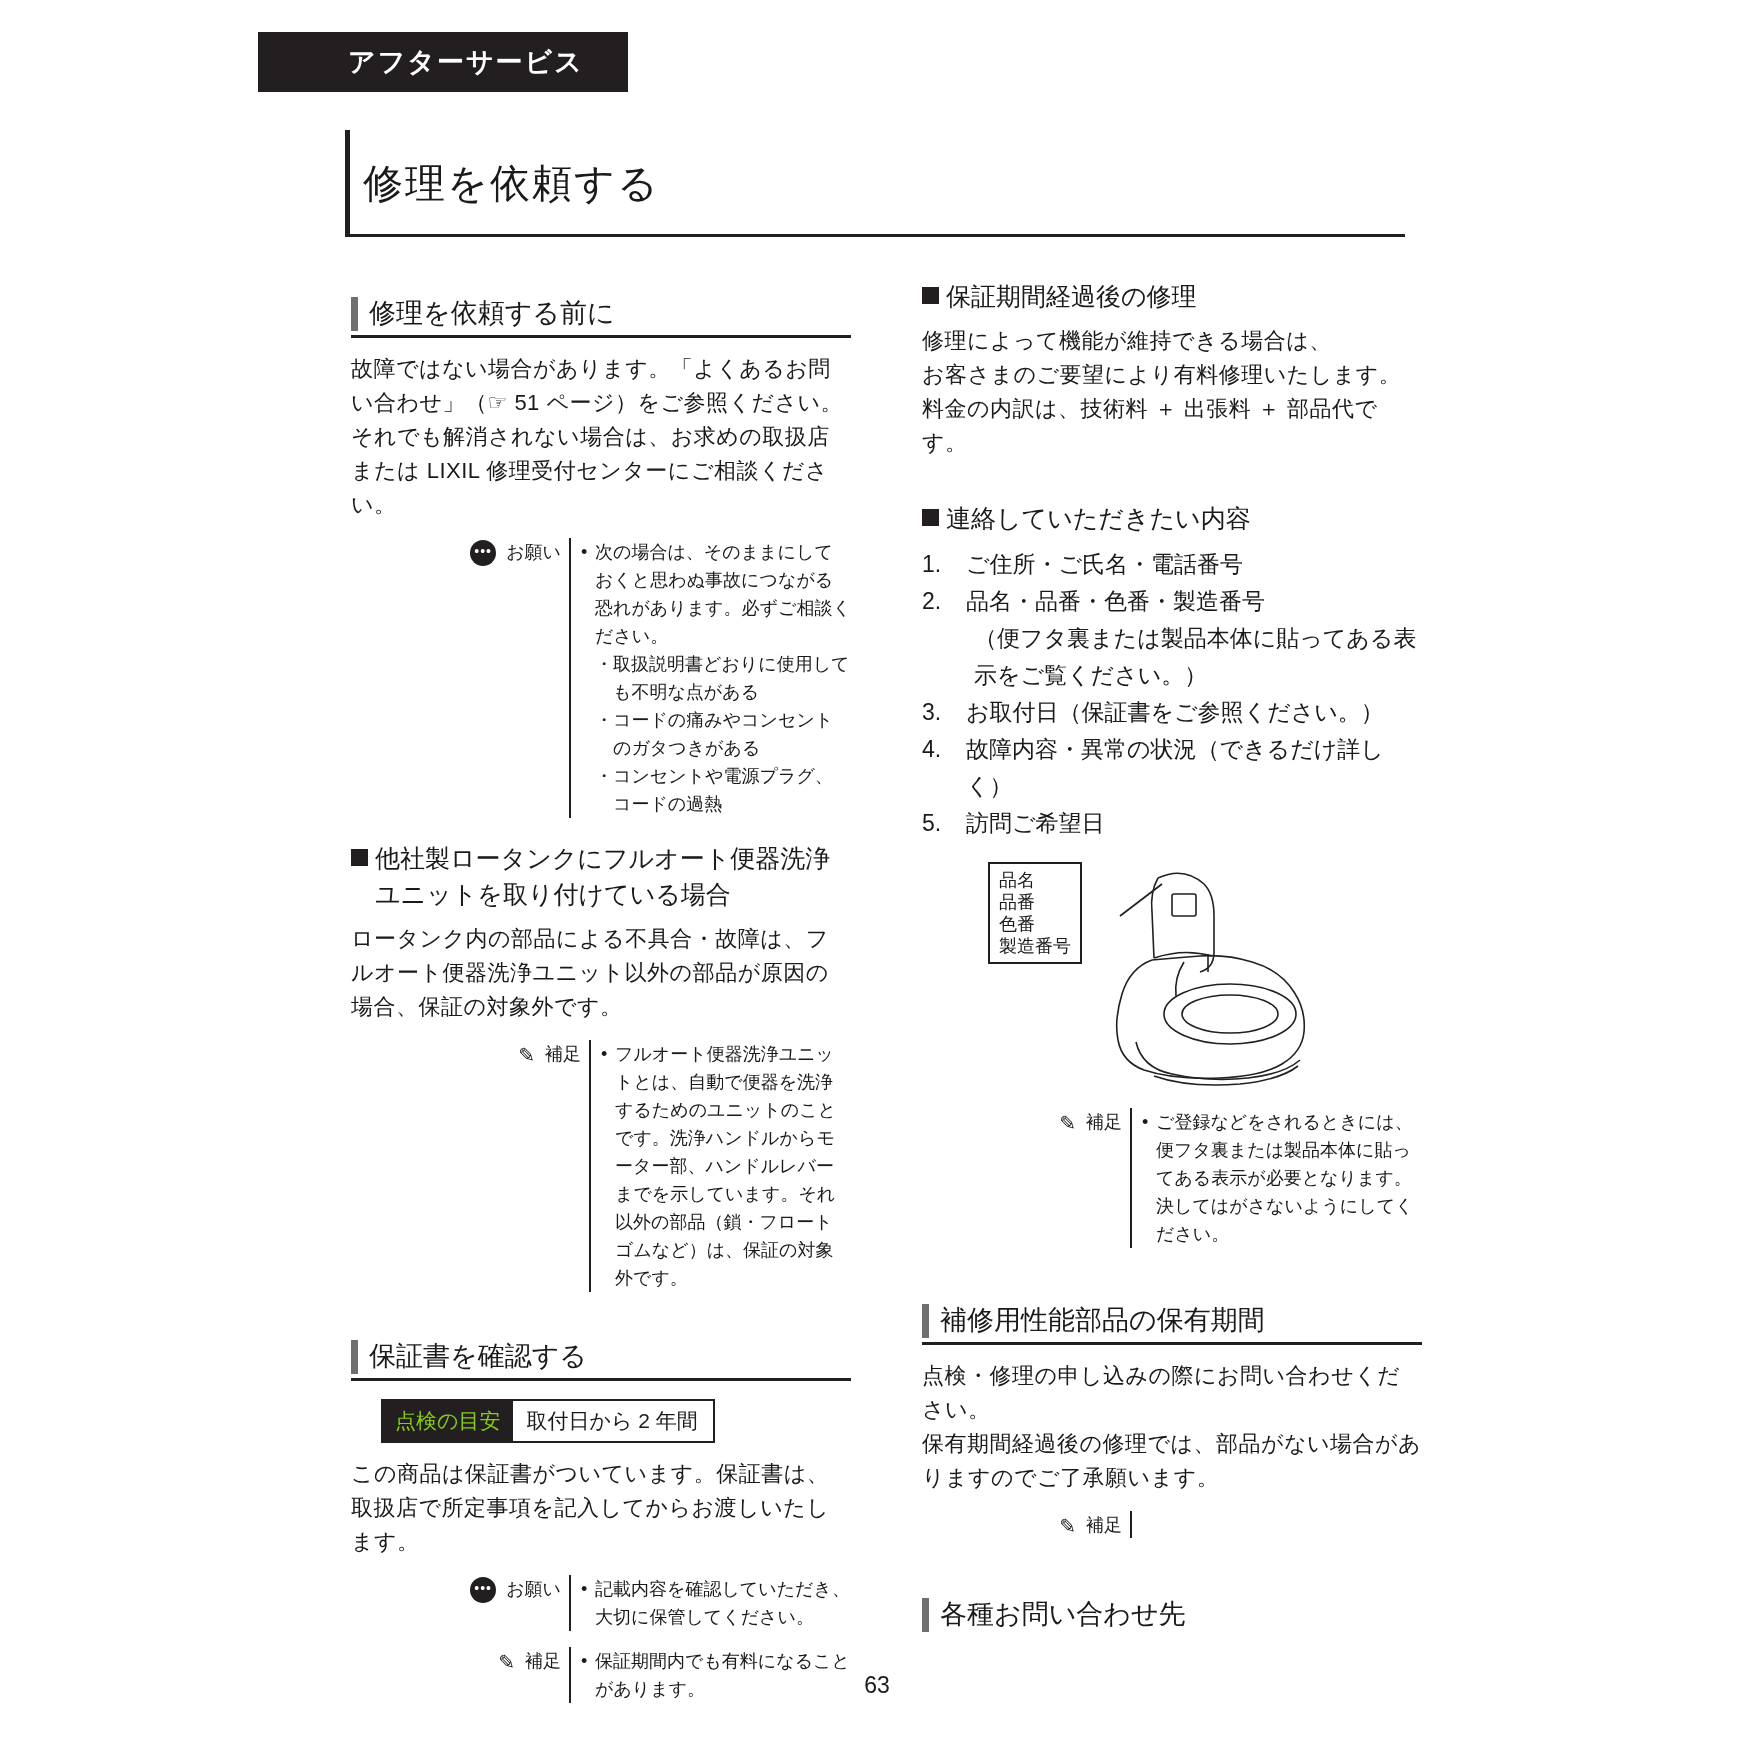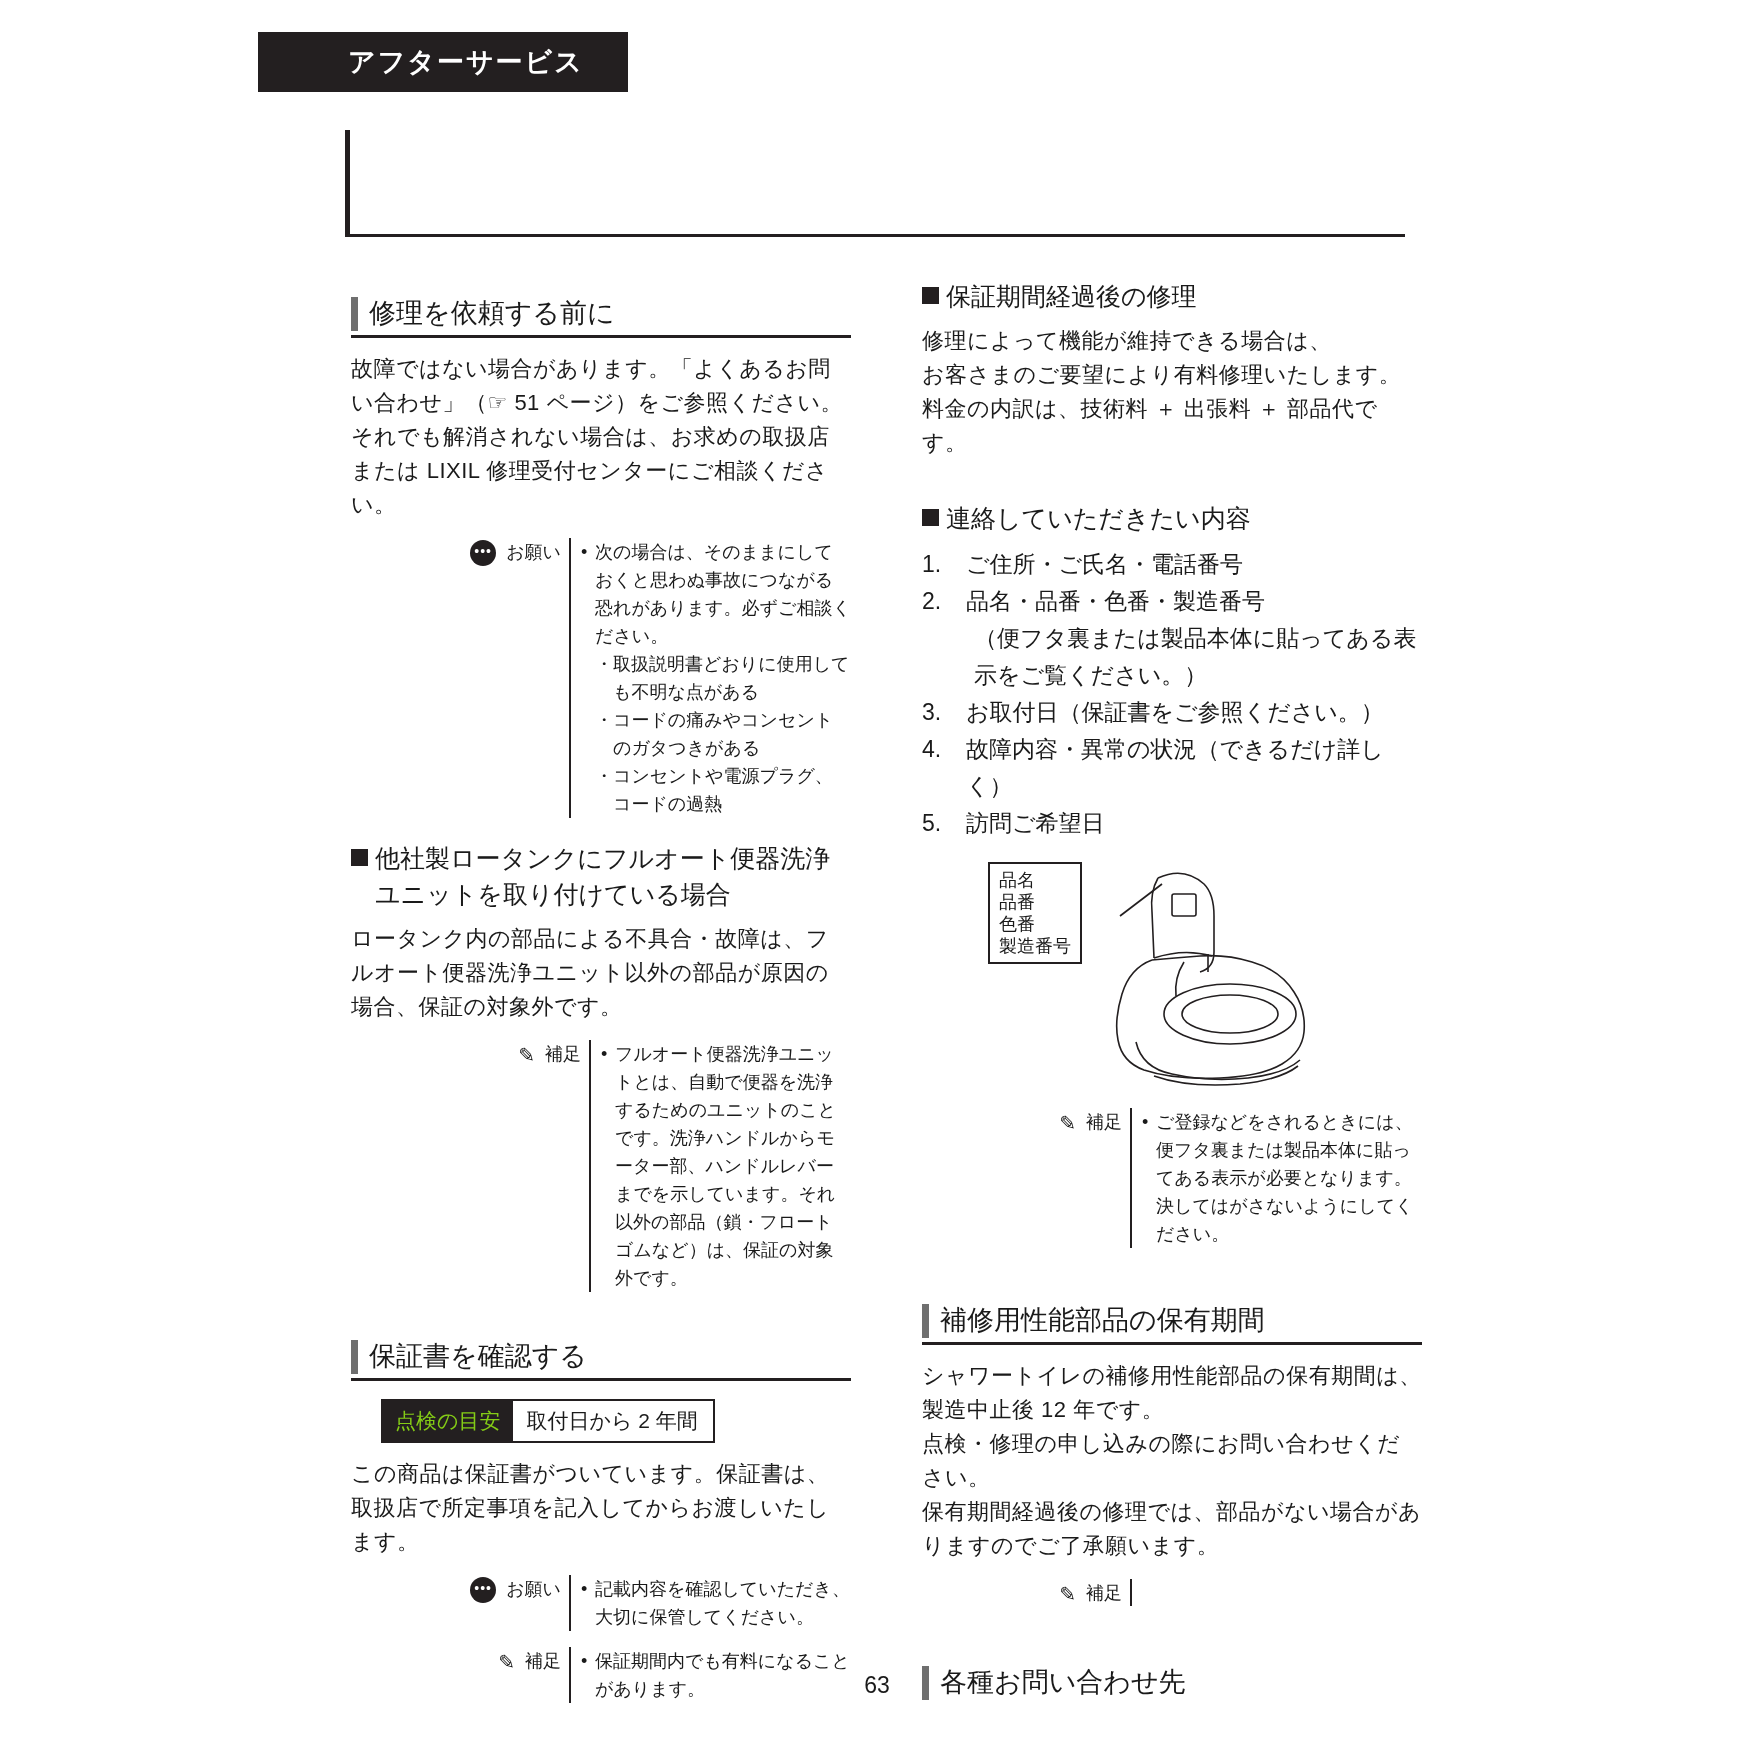--- a/index.html
+++ b/index.html
@@ -114,20 +114,21 @@
 <body>
 
 <div class="page">
 
   <div class="tab">
     <span>アフターサービス</span>
   </div>
 
   <div class="title-wrap">
     <div class="vbar"></div>
+    <div class="ttl">修理を依頼する</div>
     <div class="hline"></div>
   </div>
 
   <div class="col-left">
 
     <div class="sec">
       <div class="bar"></div>
       <div class="lbl">修理を依頼する前に</div>
       <div class="ul"></div>
     </div>
@@ -284,21 +285,20 @@
       <div class="content">
         <div class="bul">ご登録などをされるときには、便フタ裏または製品本体に貼ってある表示が必要となります。決してはがさないようにしてください。</div>
       </div>
     </div>
 
     <div class="sec" style="margin-top:54px;">
       <div class="bar"></div>
       <div class="lbl">補修用性能部品の保有期間</div>
       <div class="ul"></div>
     </div>
-    <p class="body">シャワートイレの補修用性能部品の保有期間は、製造中止後 12 年です。</p>
     <p class="body">点検・修理の申し込みの際にお問い合わせください。</p>
     <p class="body">保有期間経過後の修理では、部品がない場合がありますのでご了承願います。</p>
 
     <div class="note" style="margin-left:80px;">
       <div class="tagcol">
         <span class="ico ico-hosoku">✎</span>
         <span>補足</span>
       </div>
       <div class="vline"></div>
     </div>

